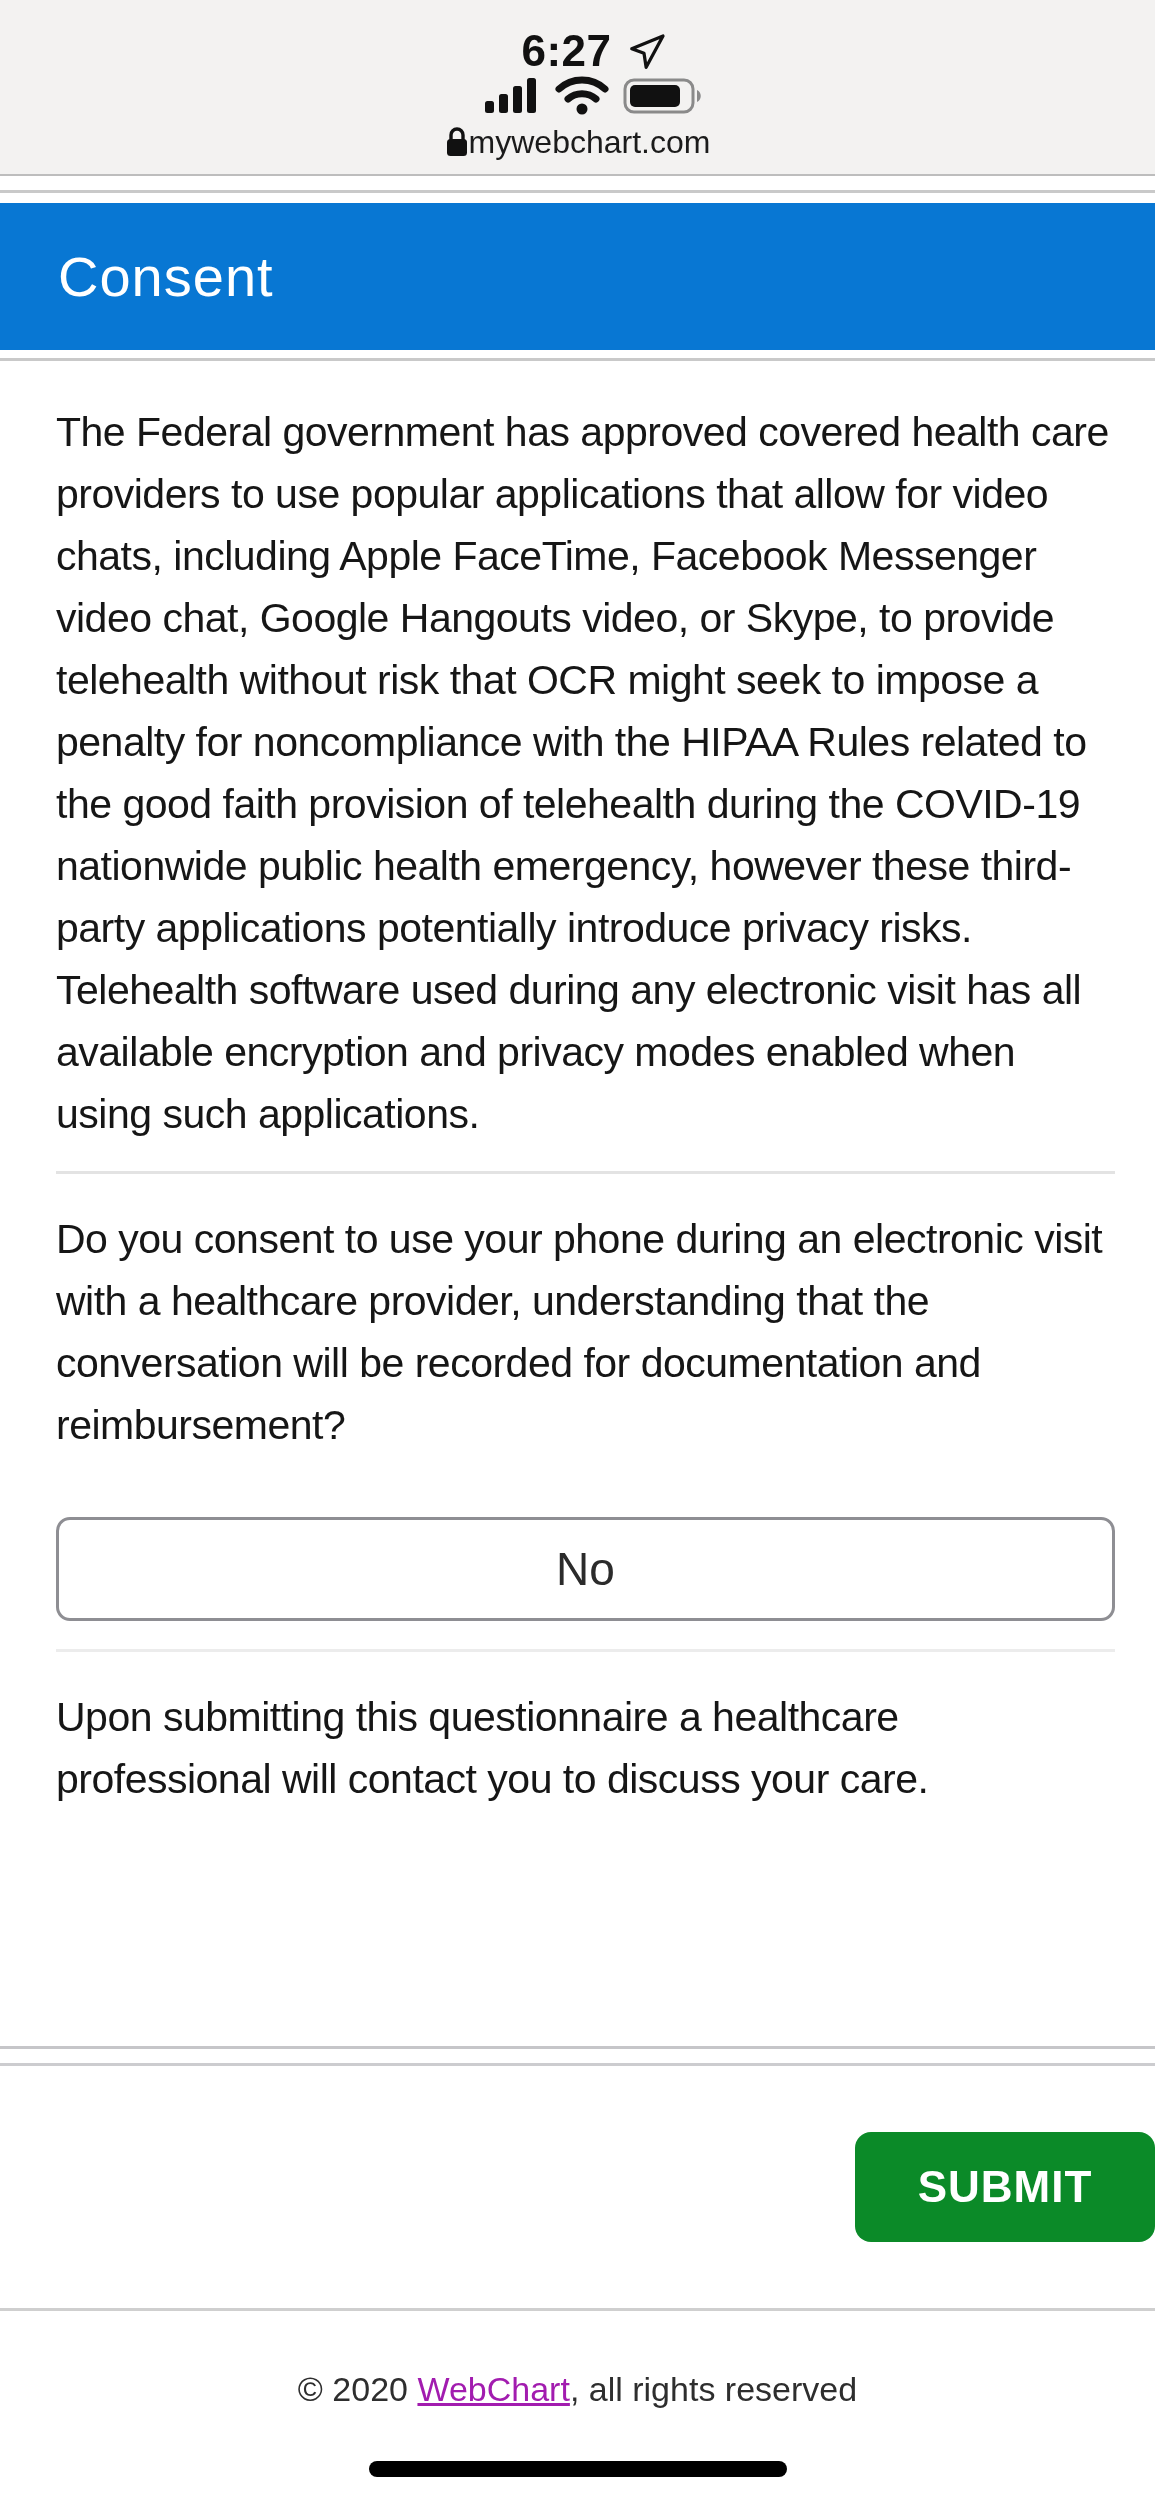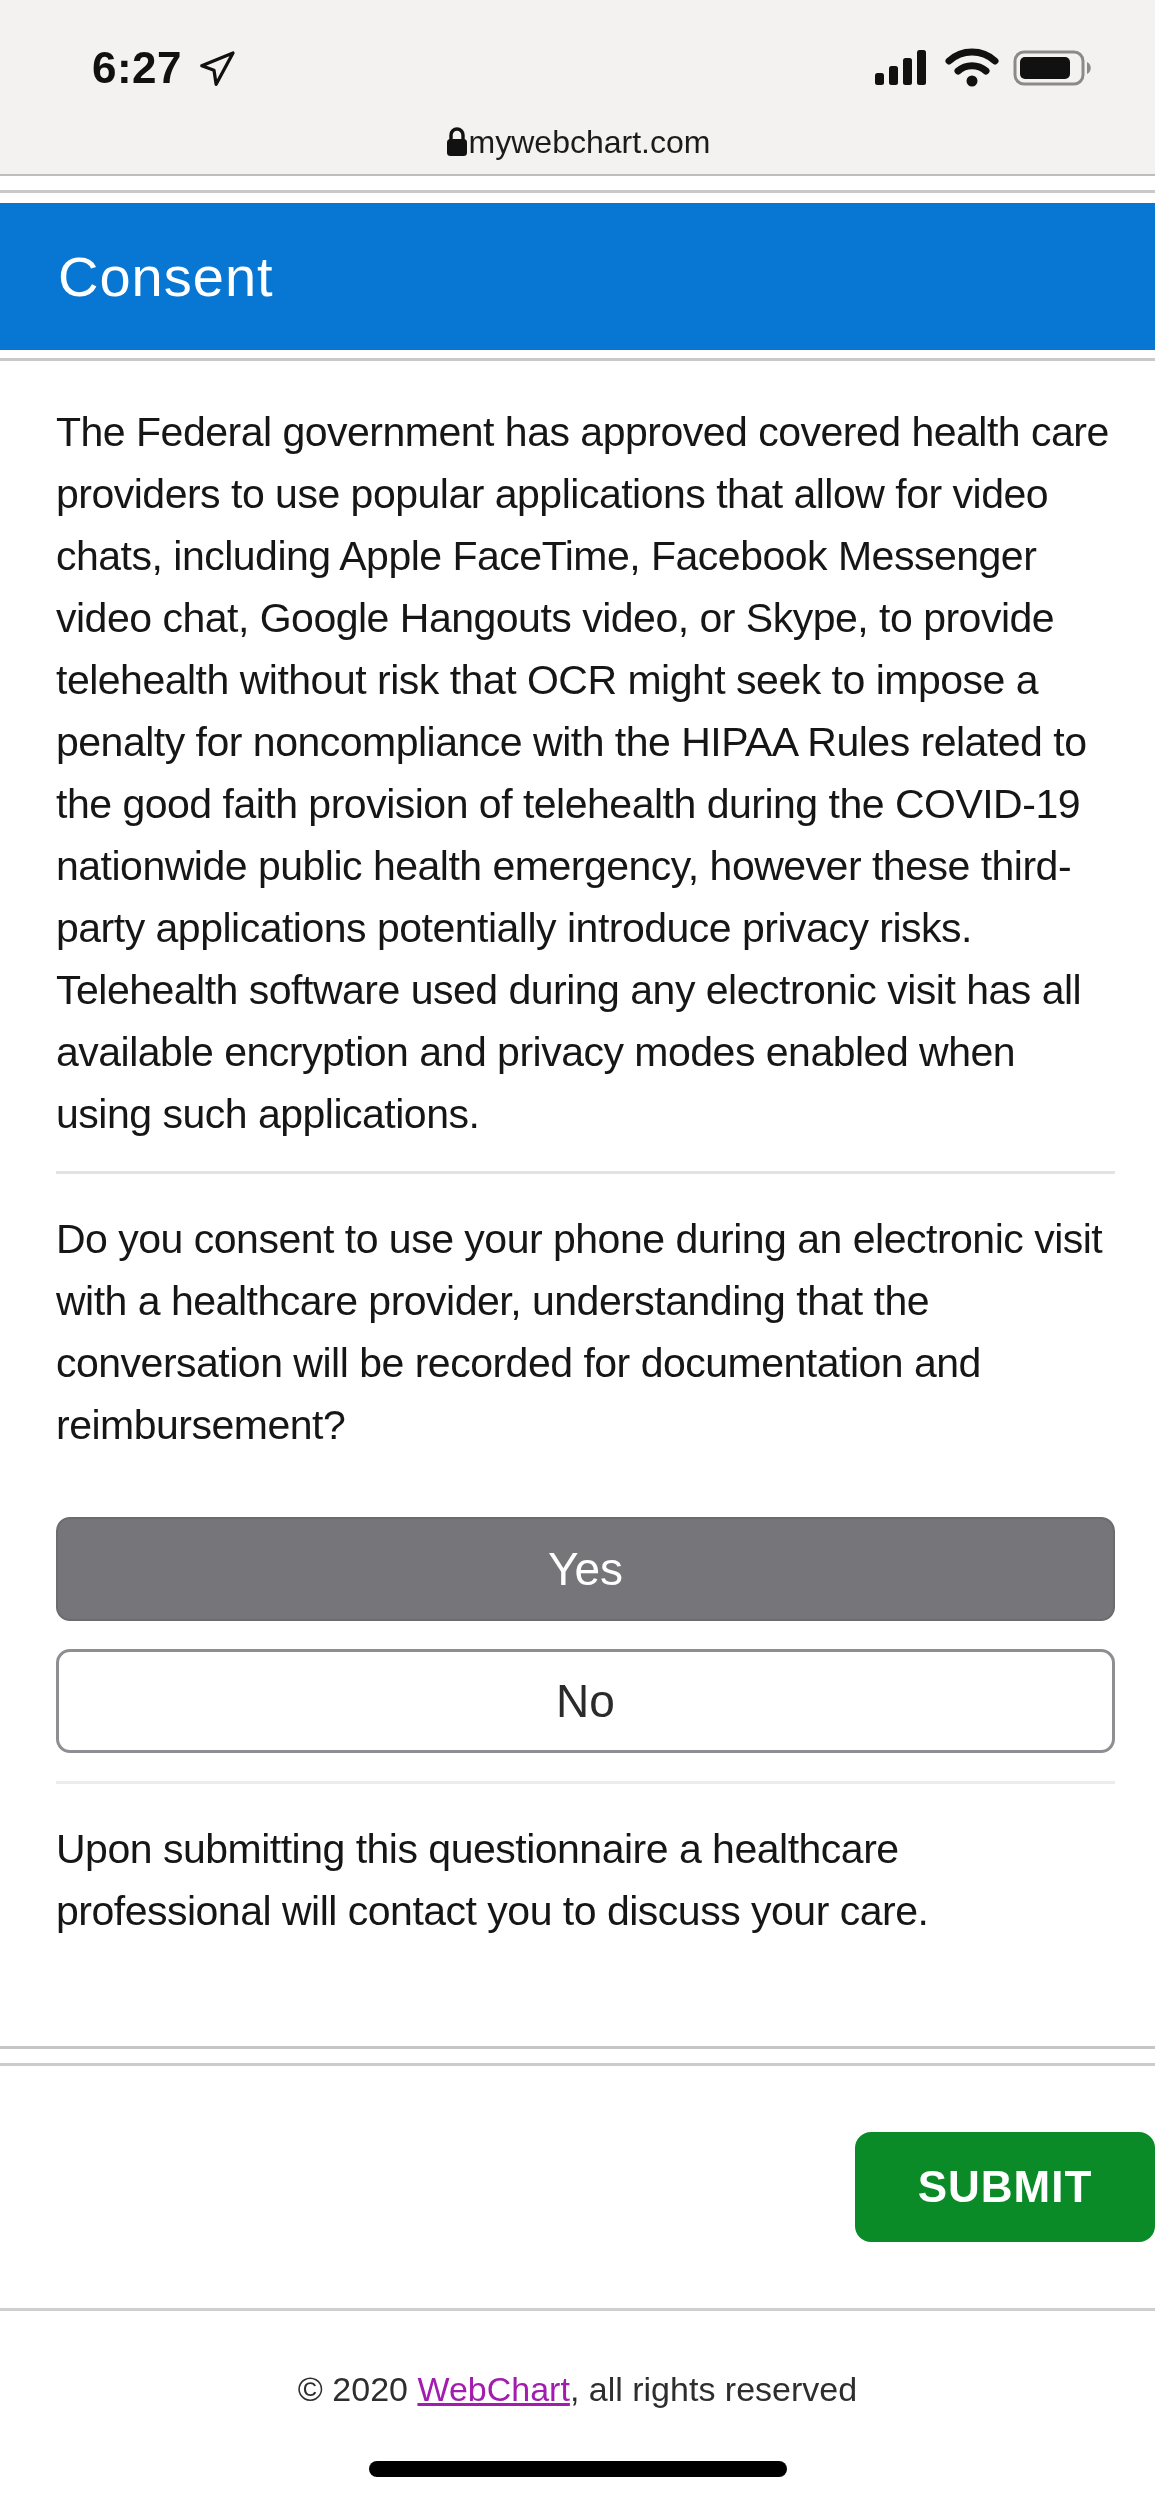--- a/index.html
+++ b/index.html
@@ -17,20 +17,21 @@
   }
 
   
   .status-bar {
     height: 110px;
     background: #f3f2f1;
     display: flex;
     align-items: center;
     justify-content: space-between;
     padding: 26px 58px 0 92px;
+    flex-direction: column;
   }
   .status-left { display: flex; align-items: center; gap: 16px; }
   .time { font-size: 44px; font-weight: bold; color: #111; letter-spacing: 0.5px; }
   .status-right { display: flex; align-items: center; gap: 14px; }
 
   
   .url-bar {
     height: 66px;
     background: #f3f2f1;
     border-bottom: 2px solid #bdbdbd;
@@ -190,21 +191,20 @@
   <div class="gap-8"></div>
   <div class="rule"></div>
 
   <div class="content">
     <p class="body-text paragraph">The Federal government has approved covered health care providers to use popular applications that allow for video chats, including Apple FaceTime, Facebook Messenger video chat, Google Hangouts video, or Skype, to provide telehealth without risk that OCR might seek to impose a penalty for noncompliance with the HIPAA Rules related to the good faith provision of telehealth during the COVID-19 nationwide public health emergency, however these third-party applications potentially introduce privacy risks. Telehealth software used during any electronic visit has all available encryption and privacy modes enabled when using such applications.</p>
 
     <hr class="divider">
 
     <p class="body-text question">Do you consent to use your phone during an electronic visit with a healthcare provider, understanding that the conversation will be recorded for documentation and reimbursement?</p>
 
-    <button class="option-button selected" type="button">Yes</button>
 
     <button class="option-button unselected" type="button">No</button>
 
     <hr class="divider light">
 
     <p class="body-text note">Upon submitting this questionnaire a healthcare professional will contact you to discuss your care.</p>
   </div>
 
   <div class="abs bottom-rule-1"></div>
   <div class="abs bottom-rule-2"></div>

